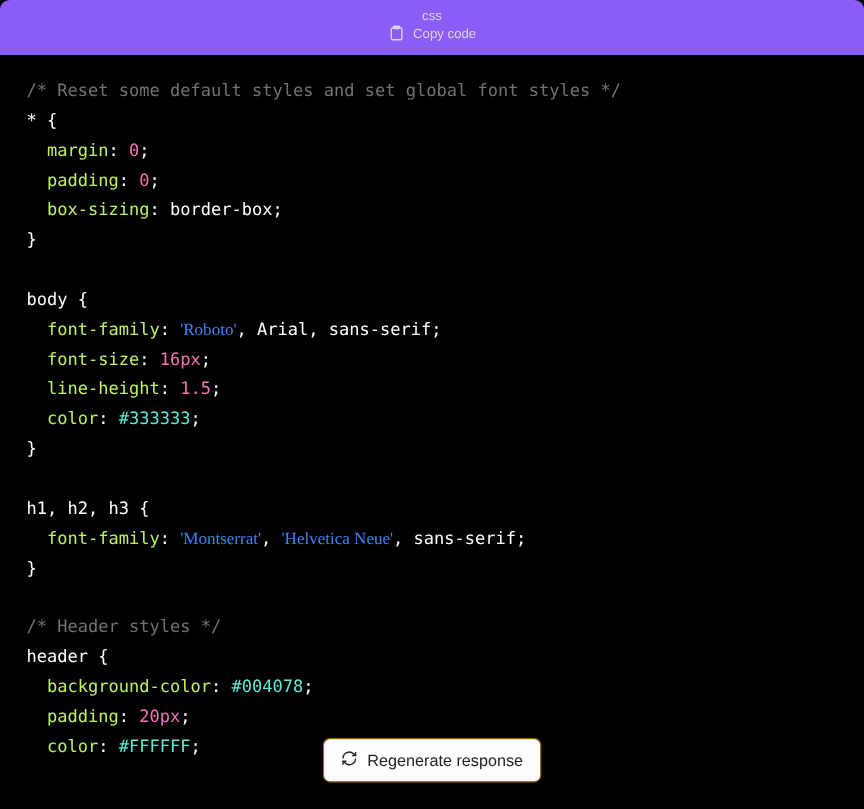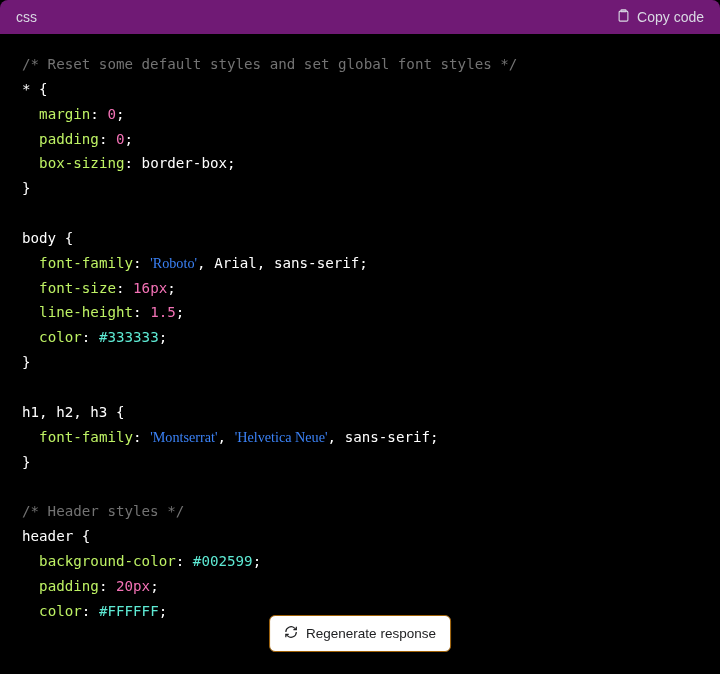--- a/index.html
+++ b/index.html
@@ -14,28 +14,29 @@
     .code-block {
       width: 100%;
       height: 100%;
       background: #000;
       border-radius: 8px;
       overflow: hidden;
       display: flex;
       flex-direction: column;
     }
     .code-header {
-      background: #701a75;
+      background: #8b5cf6;
       display: flex;
       justify-content: space-between;
       align-items: center;
       padding: 8px 16px;
       font-family: -apple-system, BlinkMacSystemFont, 'Segoe UI', sans-serif;
-      font-size: 14px;
+      font-size: 11px;
       color: #d9d9e3;
+      flex-direction: column;
     }
     .lang-label {
       color: #d9d9e3;
     }
     .copy-btn {
       display: flex;
       align-items: center;
       gap: 6px;
       cursor: pointer;
       color: #d9d9e3;
@@ -120,21 +121,21 @@
   <span class="tok-property">line-height</span><span class="tok-punct">: </span><span class="tok-number">1.5</span><span class="tok-punct">;</span>
   <span class="tok-property">color</span><span class="tok-punct">: </span><span class="tok-hex">#333333</span><span class="tok-punct">;</span>
 <span class="tok-selector">}</span>
 
 <span class="tok-selector">h1, h2, h3 {</span>
   <span class="tok-property">font-family</span><span class="tok-punct">: </span><span class="tok-string">'Montserrat'</span><span class="tok-punct">, </span><span class="tok-string">'Helvetica Neue'</span><span class="tok-value">, sans-serif</span><span class="tok-punct">;</span>
 <span class="tok-selector">}</span>
 
 <span class="tok-comment">/* Header styles */</span>
 <span class="tok-selector">header {</span>
-  <span class="tok-property">background-color</span><span class="tok-punct">: </span><span class="tok-hex">#002599</span><span class="tok-punct">;</span>
+  <span class="tok-property">background-color</span><span class="tok-punct">: </span><span class="tok-hex">#004078</span><span class="tok-punct">;</span>
   <span class="tok-property">padding</span><span class="tok-punct">: </span><span class="tok-number">20px</span><span class="tok-punct">;</span>
   <span class="tok-property">color</span><span class="tok-punct">: </span><span class="tok-hex">#FFFFFF</span><span class="tok-punct">;</span></div>
 </div>
 
 <button class="regen-btn">
   <span>
     <svg viewBox="0 0 24 24">
         <path d="M3 12a9 9 0 0 1 15-6.7L21 8"></path>
         <path d="M21 3v5h-5"></path>
         <path d="M21 12a9 9 0 0 1-15 6.7L3 16"></path>

